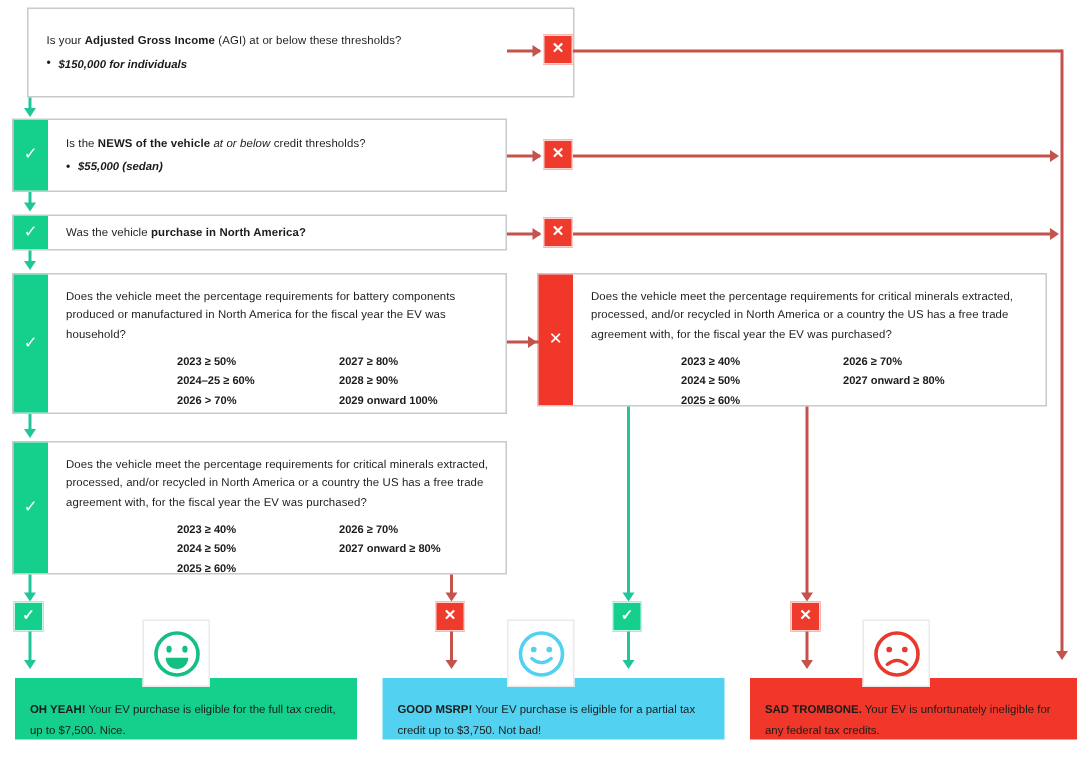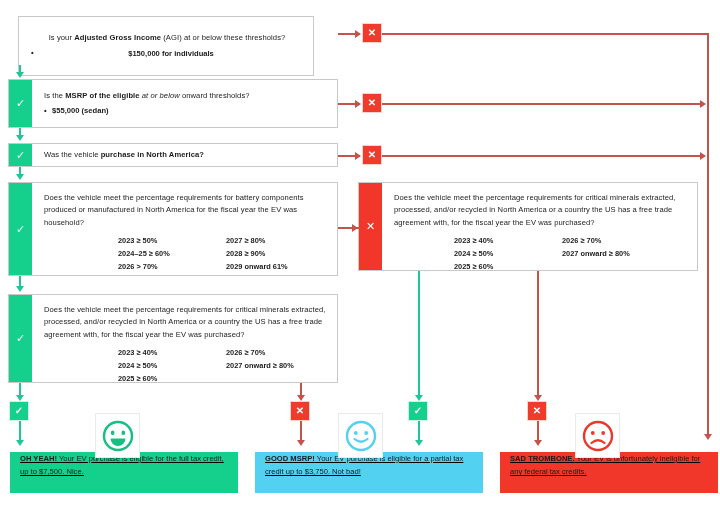--- a/index.html
+++ b/index.html
@@ -27,21 +27,21 @@
     justify-content: center;
   }
   .qtext {
     font-size: 7.6px;
     line-height: 1.62;
     color: #1b1b1b;
     letter-spacing: 0.01em;
   }
   .qtext b { font-weight: bold; }
   .qtext i { }
-  ul.bullets { list-style: none; margin-top: 2px; }
+  ul.bullets { list-style: none; margin-top: 2px; font-style: italic; }
   ul.bullets li {
     font-size: 7.6px;
     line-height: 1.72;
     color: #1b1b1b;
     font-weight: bold;
     position: relative;
     padding-left: 8px;
   }
   ul.bullets li::before {
     content: "\2022";
@@ -118,23 +118,22 @@
     border-top: 4px solid transparent;
     border-bottom: 4px solid transparent;
     border-left: 6px solid #c4534c;
   }
 
   
   .result {
     position: absolute;
     height: 41px;
     display: flex;
-    align-items: flex-start;
+    align-items: flex-end;
     padding: 0 10px;
-    text-decoration: underline;
   }
   .rtext {
     font-size: 7.6px;
     line-height: 1.75;
     color: #1b1b1b;
   }
   .rtext b { font-weight: bold; }
 
   
   .emoji-badge {
@@ -145,38 +144,38 @@
     display: flex;
     align-items: center;
     justify-content: center;
   }
 </style>
 </head>
 <body>
 
 <div id="stage">
 
-  <div class="qbox" style="left:18px; top:16px; width:296px; height:60px;text-align:center;">
+  <div class="qbox" style="left:18px; top:5px; width:365px; height:60px;">
     <div class="qbody">
       <div class="qtext">
         <span>Is your </span><b>Adjusted Gross Income</b><span> (AGI) at or below these thresholds?</span>
       </div>
       <ul class="bullets">
         <li>$150,000 for individuals</li>
       </ul>
     </div>
   </div>
 
   <div class="qbox" style="left:8px; top:79px; width:330px; height:49px;">
     <div class="sidebar-flag flag-green" style="position:static; height:auto;">
       <span>✓</span>
     </div>
     <div class="qbody">
       <div class="qtext">
-        <span>Is the </span><b>MSRP of the eligible</b><i> at or below</i><span> onward thresholds?</span>
+        <span>Is the </span><b>NEWS of the vehicle</b><i> at or below</i><span> credit thresholds?</span>
       </div>
       <ul class="bullets">
         <li>$55,000 (sedan)</li>
       </ul>
     </div>
   </div>
 
   <div class="qbox" style="left:8px; top:143px; width:330px; height:24px;">
     <div class="sidebar-flag flag-green" style="position:static; height:auto;">
       <span>✓</span>
@@ -193,21 +192,21 @@
       <span>✓</span>
     </div>
     <div class="qbody" style="justify-content:flex-start; padding-top:9px;">
       <div class="qtext">Does the vehicle meet the percentage requirements for battery components produced or manufactured in North America for the fiscal year the EV was household?</div>
       <div class="pctgrid">
         <span>2023 ≥ 50%</span>
         <span>2027 ≥ 80%</span>
         <span>2024–25 ≥ 60%</span>
         <span>2028 ≥ 90%</span>
         <span>2026 &gt; 70%</span>
-        <span>2029 onward 61%</span>
+        <span>2029 onward 100%</span>
       </div>
     </div>
   </div>
 
   <div class="qbox" style="left:8px; top:294px; width:330px; height:89px;">
     <div class="sidebar-flag flag-green" style="position:static; height:auto;">
       <span>✓</span>
     </div>
     <div class="qbody" style="justify-content:flex-start; padding-top:9px;">
       <div class="qtext">Does the vehicle meet the percentage requirements for critical minerals extracted, processed, and/or recycled in North America or a country the US has a free trade agreement with, for the fiscal year the EV was purchased?</div>

